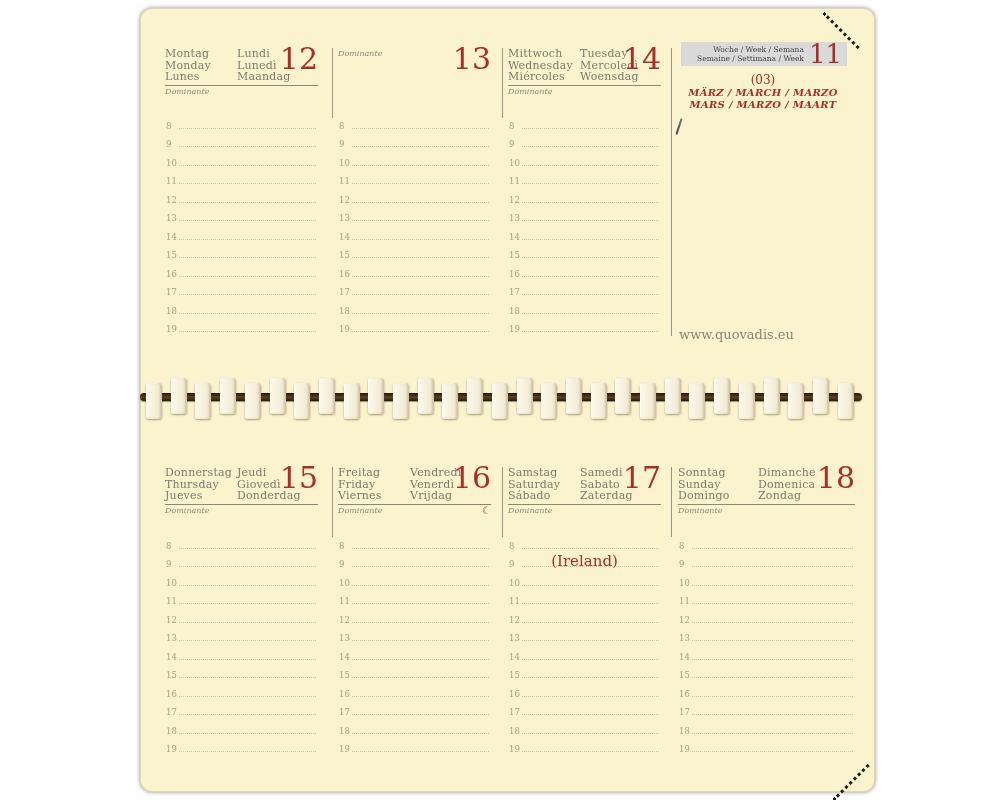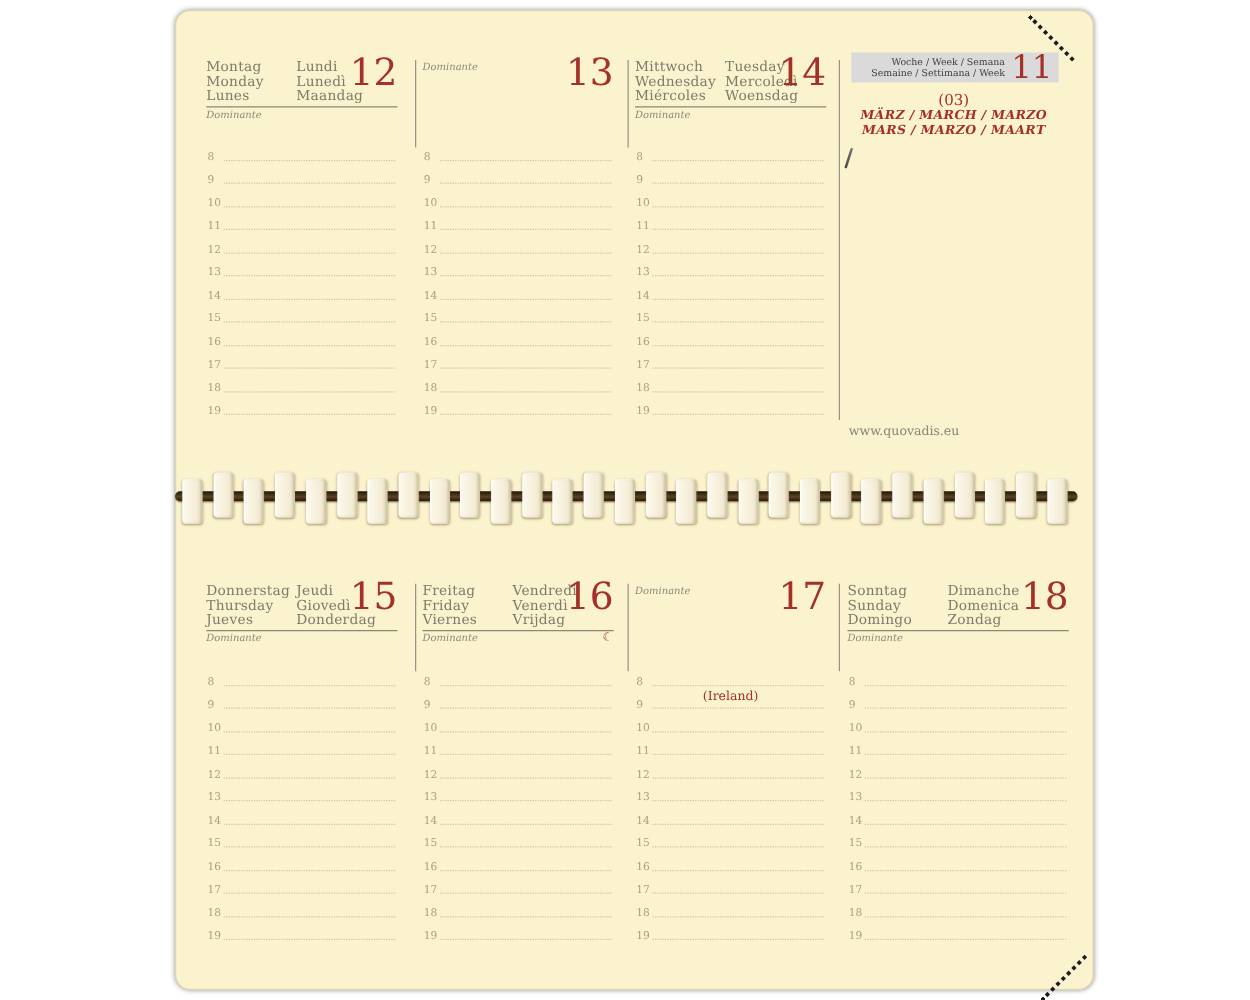--- a/index.html
+++ b/index.html
@@ -50,22 +50,22 @@
   }
   .week-labels { font-size:7.5px; line-height:9px; color:#3f3f3f; text-align:right; }
   .week-number { font-size:26px; line-height:24px; color:#a43028; }
   .month-block { position:absolute; left:531px; top:66px; width:184px; text-align:center; color:#a43028; }
   .month-number { font-size:12px; line-height:13px; }
   .month-line { font-size:10px; font-style:italic; font-weight:bold; line-height:11.5px; letter-spacing:.3px; }
   .pencil {
     position:absolute; left:538px; top:110px; width:2px; height:17px;
     background:linear-gradient(#777,#444); transform:rotate(18deg); border-radius:1px;
   }
-  .website { position:absolute; left:539px; top:332px; font-size:10px; color:#8a8577; }
-  .sat-note { position:absolute; left:368px; top:544px; width:153px; text-align:center; font-size:10px; color:#a43028; }
+  .website { position:absolute; left:539px; top:319px; font-size:13px; color:#8a8577; }
+  .sat-note { position:absolute; left:368px; top:544px; width:153px; text-align:center; font-size:15px; color:#a43028; }
 
   
   .binding { position:absolute; left:0; top:369px; width:722px; height:42px; }
   .rod {
     position:absolute; left:0; top:16px; width:100%; height:8px; border-radius:4px;
     background:linear-gradient(180deg,#1f1408,#5c4323 55%,#241707);
     box-shadow:0 1px 1px rgba(0,0,0,.4);
   }
   .tooth {
     position:absolute; top:1px; width:16px; height:36px; border-radius:3px;
@@ -361,20 +361,32 @@
       </div>
     </div>
     <div class="dominante-row">
       <span class="dominante">Dominante</span>
       <span class="moon">☾</span>
     </div>
   </div>
 
   <div class="day-header" style="left:368px;top:459px;width:153px">
     <div class="day-date">17</div>
+    <div class="day-names">
+      <div class="names-a">
+        <div>Samstag</div>
+        <div>Saturday</div>
+        <div>Sábado</div>
+      </div>
+      <div class="names-b">
+        <div>Samedi</div>
+        <div>Sabato</div>
+        <div>Zaterdag</div>
+      </div>
+    </div>
     <div class="dominante-row">
       <span class="dominante">Dominante</span>
     </div>
   </div>
 
   <div class="day-header" style="left:538px;top:459px;width:177px">
     <div class="day-date">18</div>
     <div class="day-names">
       <div class="names-a" style="width:80px">
         <div>Sonntag</div>

